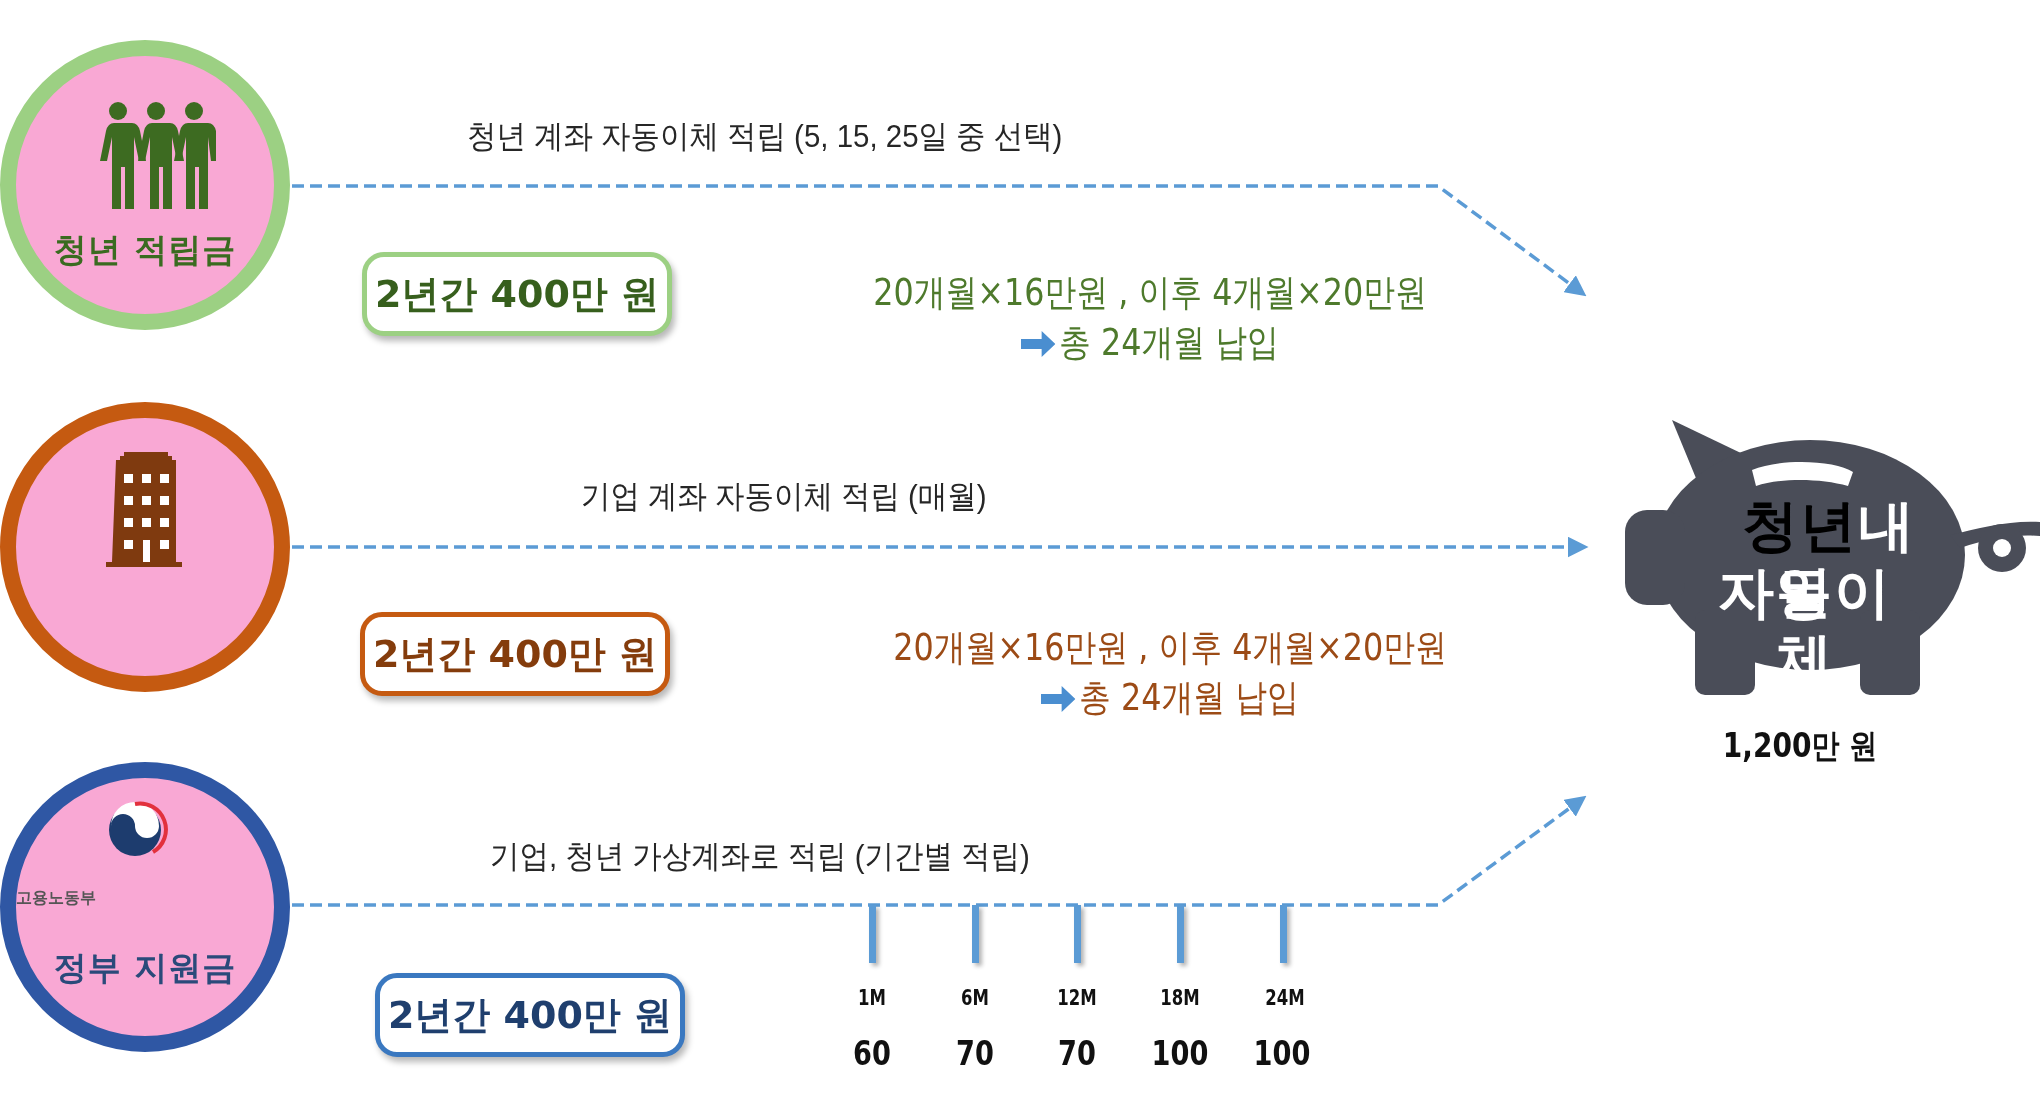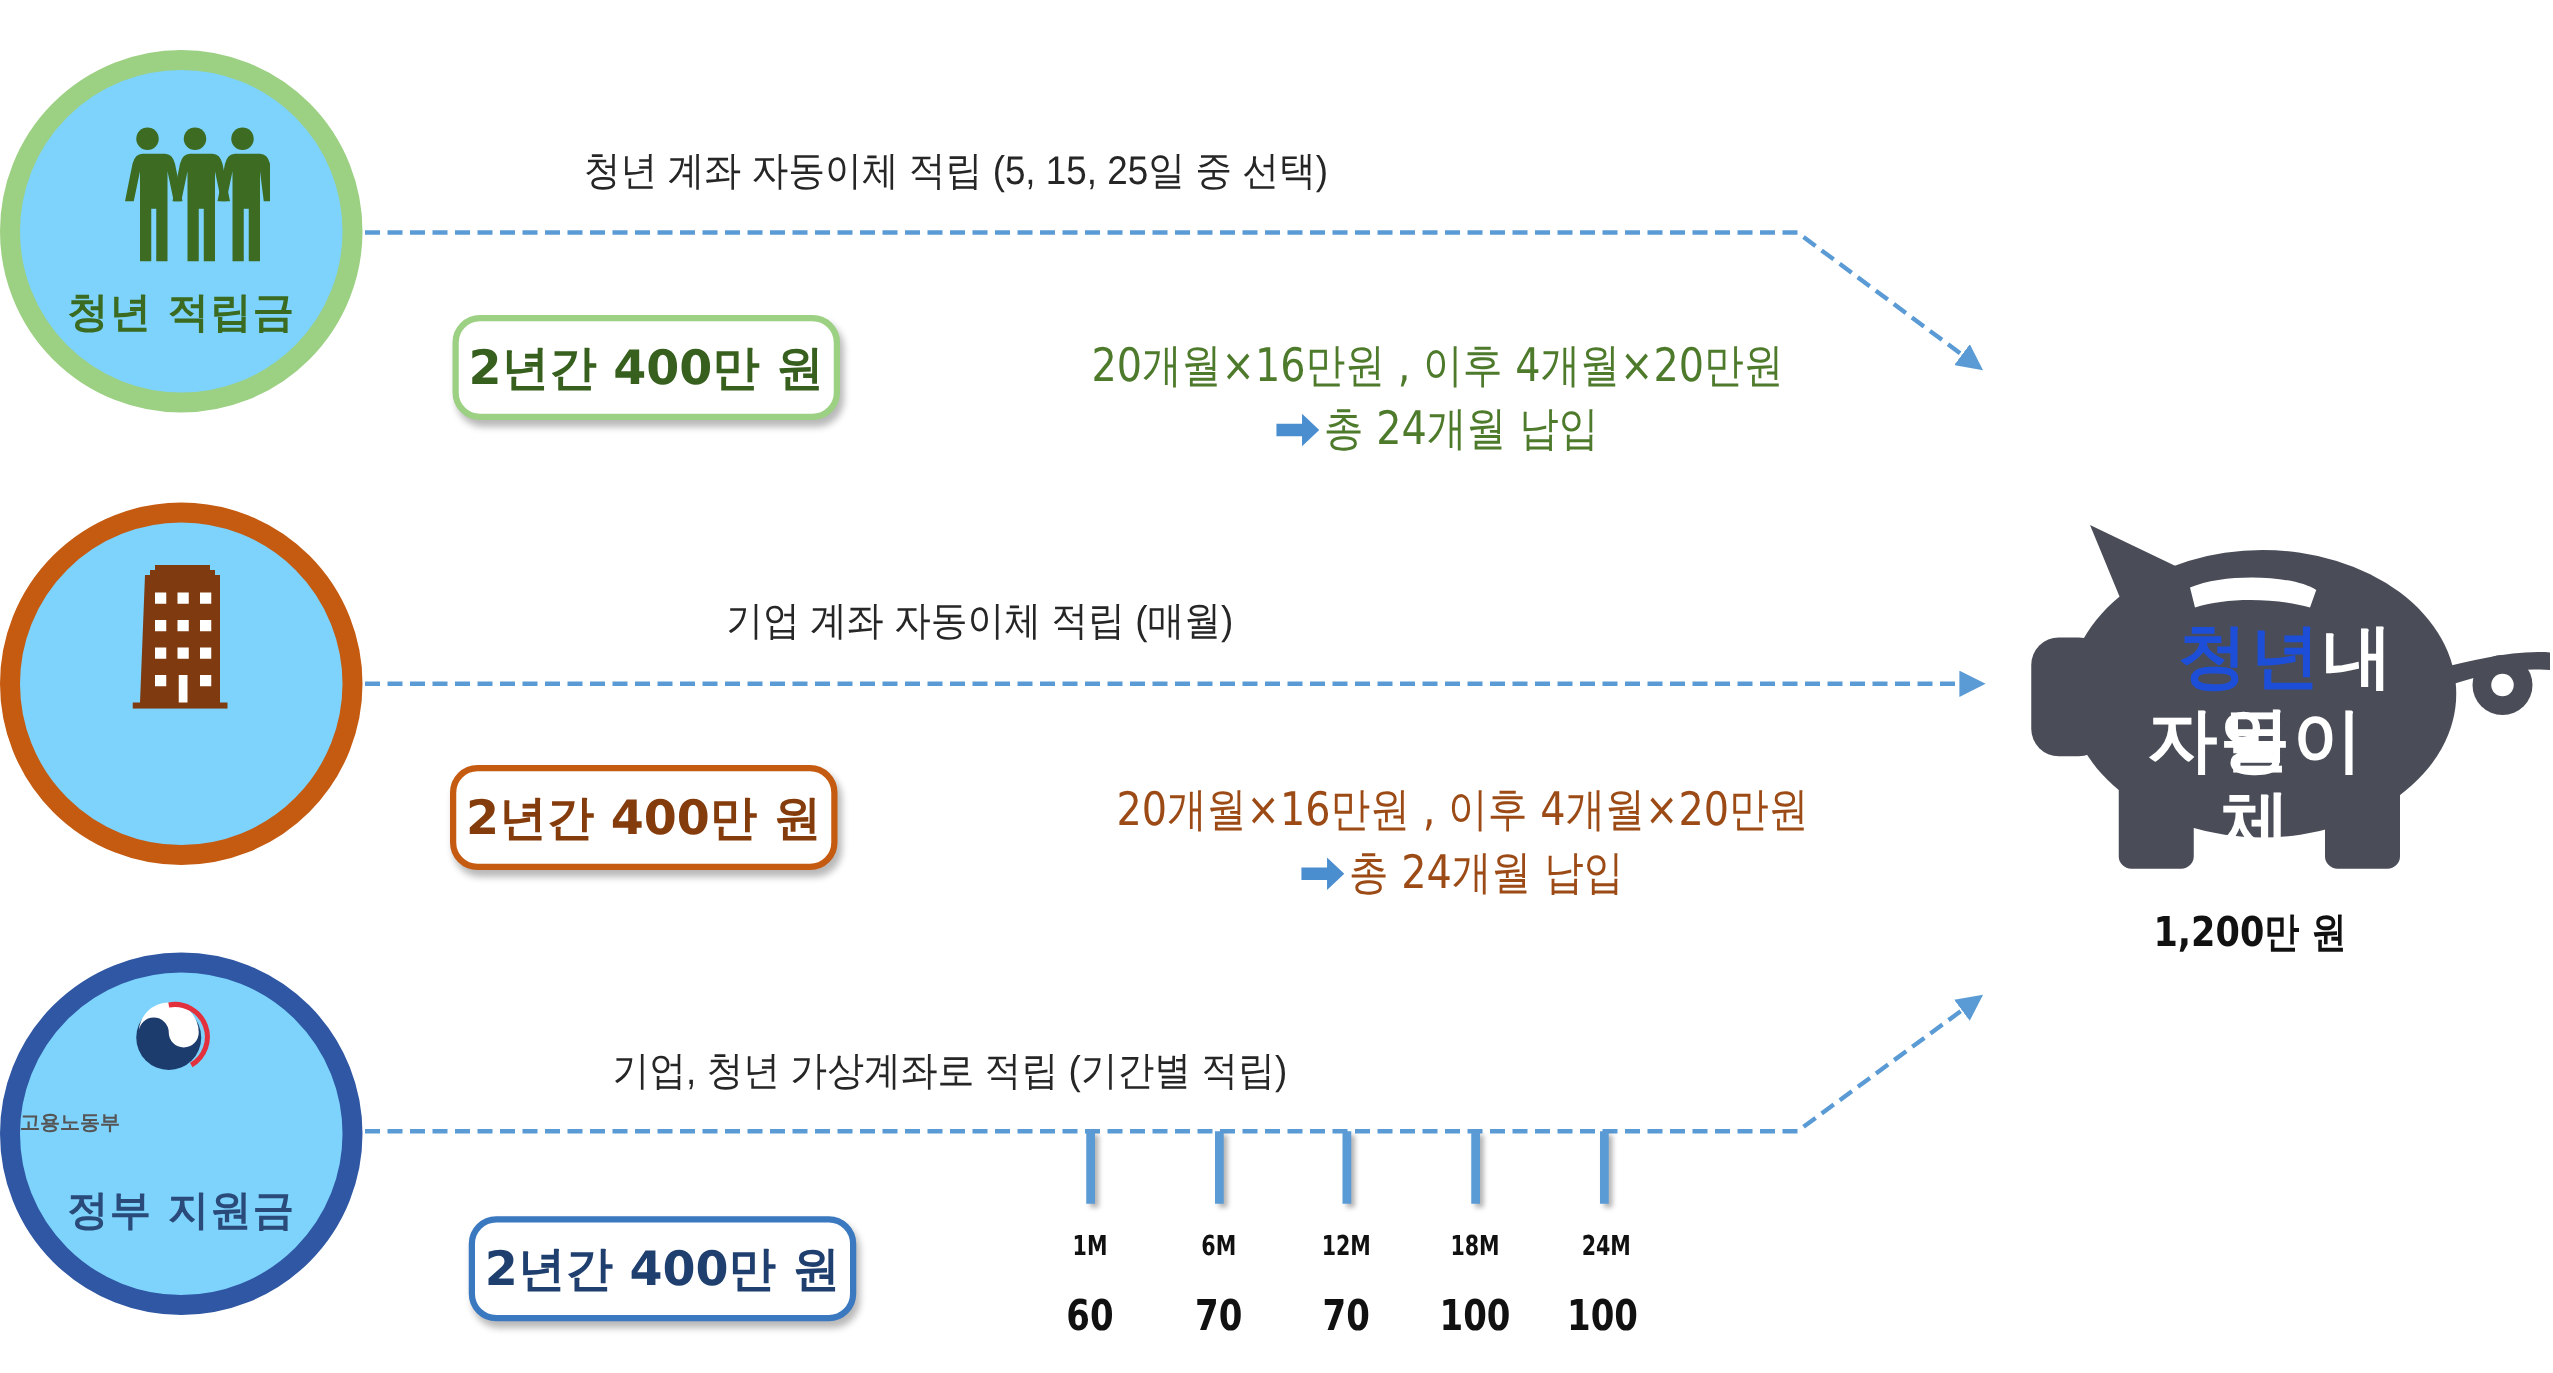--- a/index.html
+++ b/index.html
@@ -1,20 +1,20 @@
 <!DOCTYPE html>
 <html><head>
 <meta charset="utf-8">
 <style>
   html, body { margin: 0; padding: 0; background: #ffffff; }
   body { width: 2042px; height: 1098px; position: relative; overflow: hidden;
          font-family: "DejaVu Sans", "Liberation Sans", sans-serif; }
   .abs { position: absolute; }
   .circle { position: absolute; width: 258px; height: 258px; border-radius: 50%;
-            border: 16px solid; background: #7dd3fc; box-sizing: content-box; }
+            border: 16px solid; background: #f9a8d4; box-sizing: content-box; }
   .circle-label { position: absolute; left: 0; right: 0; text-align: center;
                   font-weight: bold; font-size: 33px; letter-spacing: 1px; }
   .lines { position: absolute; left: 0; top: 0; }
   .flow-text { position: absolute; font-size: 32px; color: #262626; white-space: nowrap;
                font-family: "Liberation Sans Narrow", "Liberation Sans", sans-serif; transform: scaleX(0.92); transform-origin: left; }
   .amount-box { position: absolute; width: 310px; height: 84px; border: 5px solid;
                 border-radius: 22px; background: #fff; box-shadow: 3px 5px 6px rgba(0,0,0,0.28);
                 display: flex; align-items: center; justify-content: center;
                 font-size: 38px; font-weight: bold; box-sizing: border-box; }
   .detail { position: absolute; text-align: center; font-size: 37px; line-height: 50px;
@@ -141,16 +141,16 @@
     <rect x="75" y="200" width="60" height="85" rx="10"></rect>
     <rect x="240" y="200" width="60" height="85" rx="10"></rect>
 
     <path d="M330,125 C360,118 390,110 420,112 L420,126 C395,124 370,128 340,138 z"></path>
     <circle cx="382" cy="138" r="24"></circle>
   </g>
   <circle cx="382" cy="138" r="9" fill="#ffffff"></circle>
   <path d="M132,60 C160,48 215,50 233,62 L228,76 C200,68 160,68 136,76 z" fill="#ffffff"></path>
 </svg>
 <div class="pig-text" style="top:493px;">
-  <span style="color:#1d4ed8;margin-left:48px;">청년</span><span>내일</span>
+  <span style="color:#000000;margin-left:48px;">청년</span><span>내일</span>
 </div>
 <div class="pig-text" style="top:560px;">자동이체</div>
 <div class="total">1,200만 원</div>
 
 </body></html>

